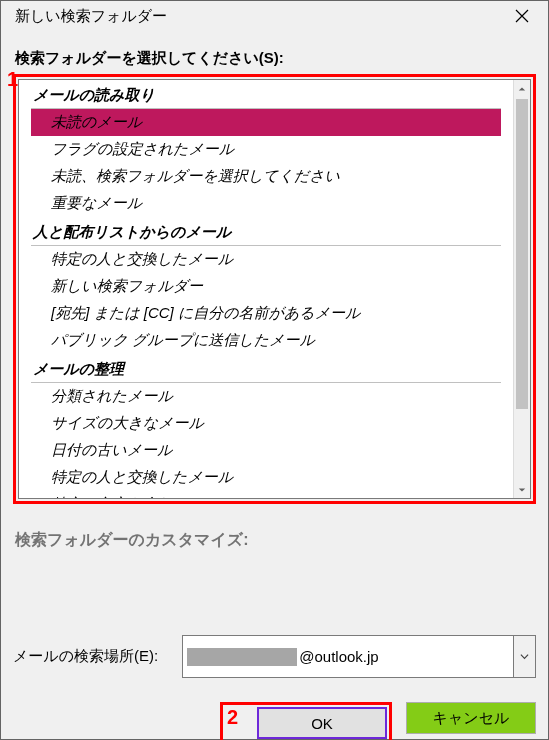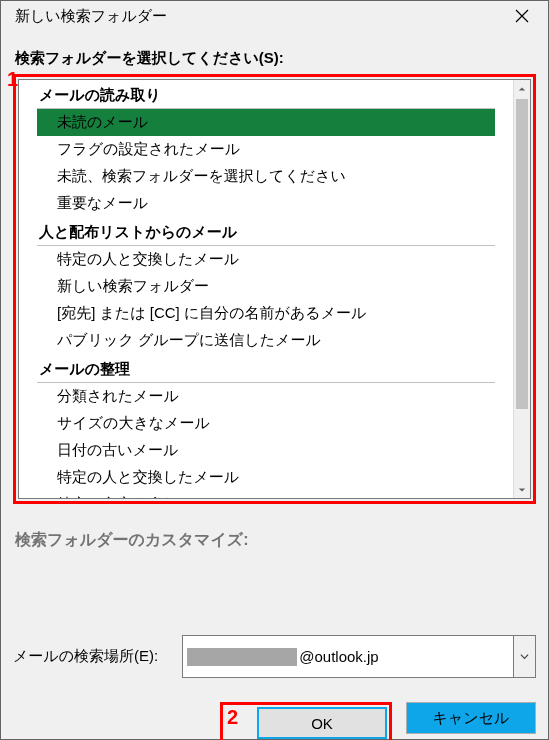--- a/index.html
+++ b/index.html
@@ -74,21 +74,22 @@
   .listbox-wrap {
     position: relative;
     height: 420px;
     background: #fff;
     border: 1px solid #7a7a7a;
     display: flex;
   }
   .listbox {
     flex: 1;
     overflow: hidden;
-    padding: 2px 14px;
+    padding: 2px 8px;
+    font-style: italic;
   }
   .scrollbar {
     width: 17px;
     background: #f0f0f0;
     display: flex;
     flex-direction: column;
     border-left: 1px solid #dcdcdc;
   }
   .scroll-btn {
     height: 17px;
@@ -114,21 +115,21 @@
     margin: 1px 4px 2px 4px;
   }
   .item {
     padding: 4px 6px 4px 20px;
     font-size: 15px;
     color:#000;
     white-space: nowrap;
     overflow: hidden;
   }
   .item.selected {
-    background: #15803d;
+    background: #be185d;
   }
 
   .customize-label {
     font-weight: bold;
     font-size: 16px;
     color:#737373;
     margin: 26px 0 4px 2px;
   }
 
   .search-loc-row {
@@ -187,32 +188,32 @@
     font-weight:bold;
     font-size:20px;
     position:absolute;
     right: 298px;
     top: 4px;
   }
   .dlg-btn {
     width: 130px;
     height: 32px;
     border:1px solid #adadad;
-    background:#0ea5e9;
+    background:#84cc16;
     font-size:15px;
     display:flex;
     align-items:center;
     justify-content:center;
   }
   .ok-frame {
     border:3px solid #ff0000;
     padding:2px;
   }
   .dlg-btn.ok {
-    border:2px solid #0ea5e9;
+    border:2px solid #6d28d9;
     background:#e1e1e1;
     margin-left:32px;
   }
 </style>
 </head>
 <body>
 
 <div class="dialog">
 
   <div class="titlebar">

